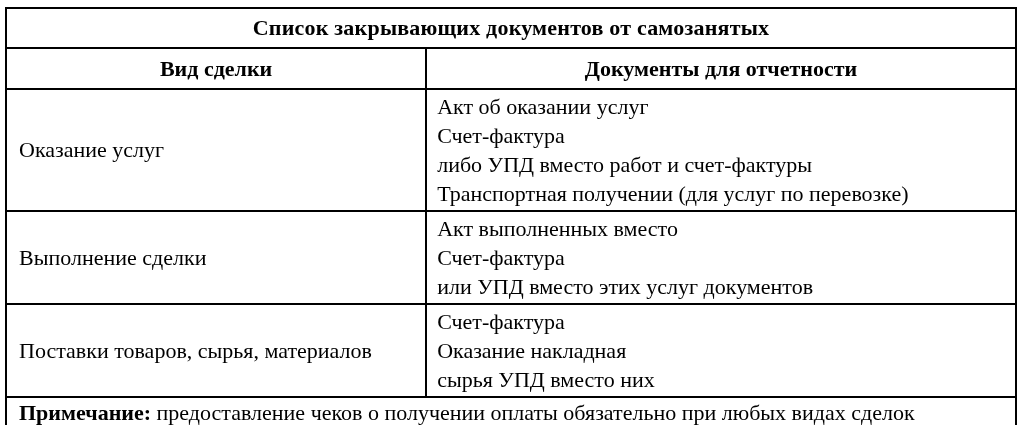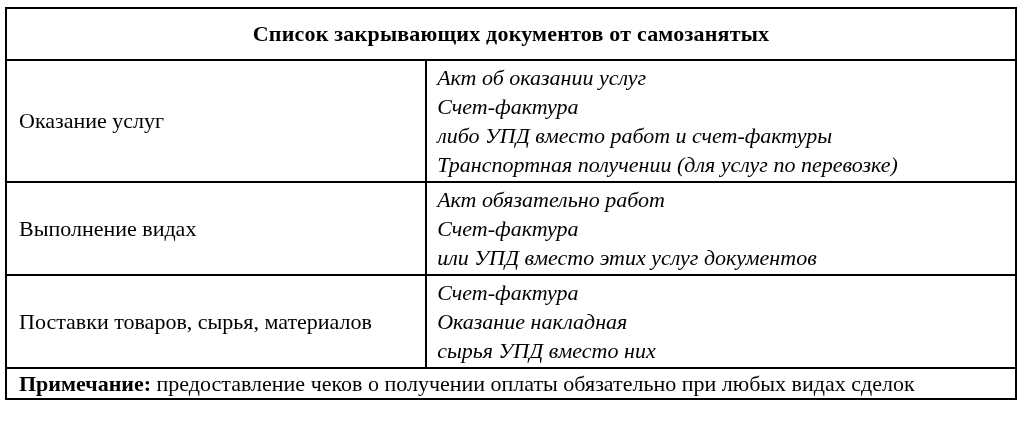--- a/index.html
+++ b/index.html
@@ -24,21 +24,21 @@
     table.doc-table th {
       border: 2px solid #000000;
       vertical-align: middle;
       font-size: 22px;
       color: #000000;
     }
     col.col-type { width: 41.6%; }
     col.col-docs { width: 58.4%; }
 
     .title-cell {
-      height: 52px;
+      height: 40px;
       text-align: center;
       font-weight: bold;
       font-size: 28px;
       letter-spacing: 0.2px;
       margin-left: 45px;
     }
     .header-cell {
       height: 41px;
       text-align: center;
       font-weight: bold;
@@ -49,21 +49,20 @@
       padding-left: 12px;
       padding-right: 6px;
       margin-left: 17px;
     }
     .docs-cell {
       text-align: left;
       padding-left: 10px;
       padding-right: 6px;
       padding-top: 2px;
       padding-bottom: 2px;
-      font-style: italic;
     }
     .docs-cell .doc-line {
       line-height: 29px;
       white-space: nowrap;
     }
     tr.row-1 { height: 117px; }
     tr.row-2 { height: 86px; }
     tr.row-3 { height: 87px; }
     .note-cell {
       height: 31px;
@@ -80,33 +79,37 @@
 <div class="page">
   <table class="doc-table">
     <colgroup>
       <col class="col-type">
       <col class="col-docs">
     </colgroup>
     <tbody>
       <tr>
         <td colspan="2" class="title-cell">Список закрывающих документов от самозанятых</td>
       </tr>
+      <tr>
+        <th class="header-cell">Вид сделки</th>
+        <th class="header-cell">Документы для отчетности</th>
+      </tr>
       <tr class="row-1">
         <td class="type-cell">Оказание услуг</td>
         <td class="docs-cell">
           <div class="doc-line">Акт об оказании услуг</div>
           <div class="doc-line">Счет-фактура</div>
           <div class="doc-line">либо УПД вместо работ и счет-фактуры</div>
           <div class="doc-line">Транспортная получении (для услуг по перевозке)</div>
         </td>
       </tr>
       <tr class="row-2">
-        <td class="type-cell">Выполнение видах</td>
+        <td class="type-cell">Выполнение сделки</td>
         <td class="docs-cell">
-          <div class="doc-line">Акт обязательно работ</div>
+          <div class="doc-line">Акт выполненных вместо</div>
           <div class="doc-line">Счет-фактура</div>
           <div class="doc-line">или УПД вместо этих услуг документов</div>
         </td>
       </tr>
       <tr class="row-3">
         <td class="type-cell">Поставки товаров, сырья, материалов</td>
         <td class="docs-cell">
           <div class="doc-line">Счет-фактура</div>
           <div class="doc-line">Оказание накладная</div>
           <div class="doc-line">сырья УПД вместо них</div>

